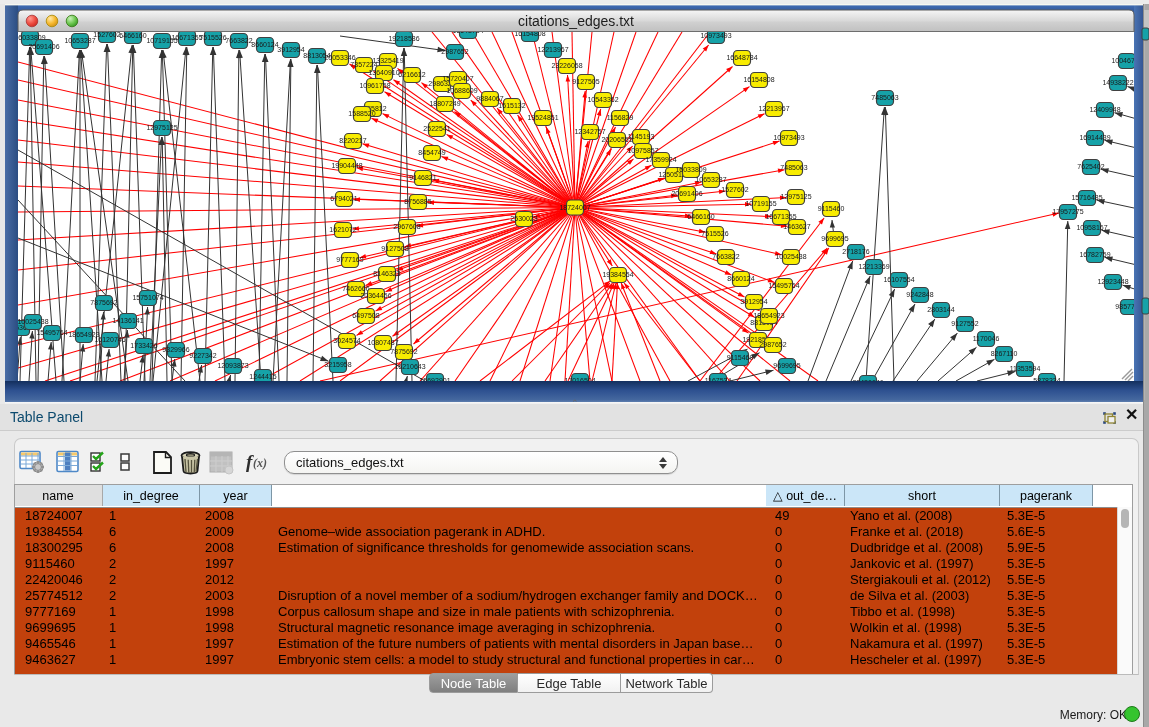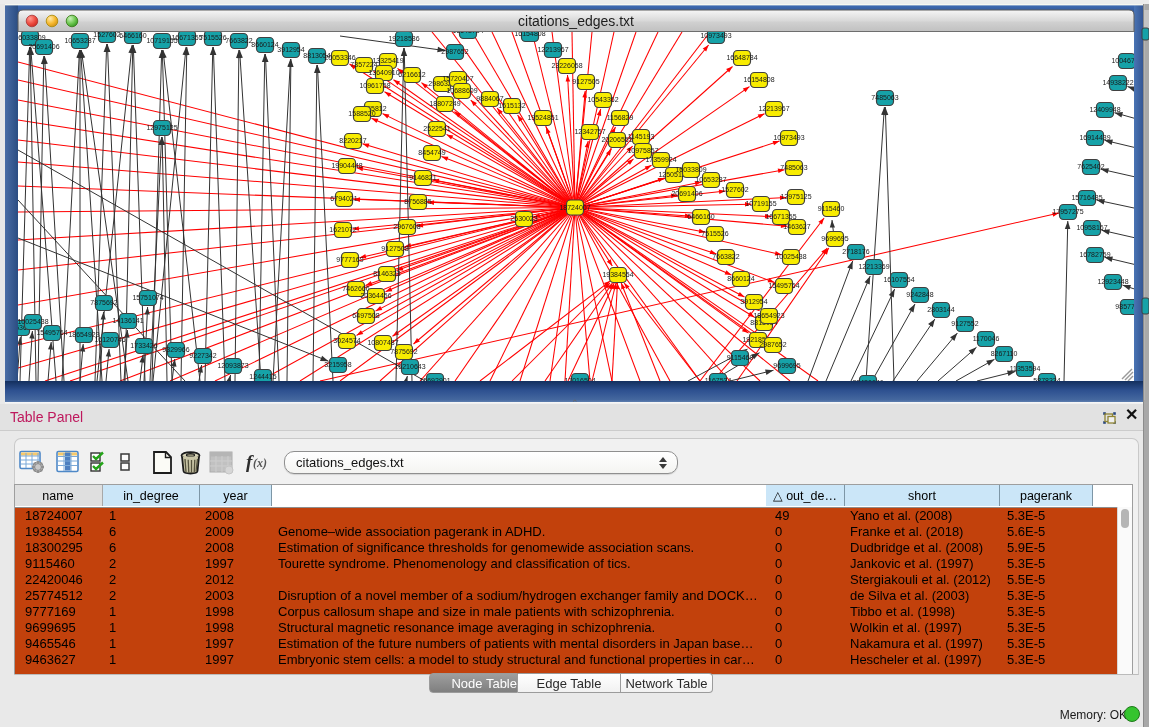--- a/index.html
+++ b/index.html
@@ -5,21 +5,21 @@
  font-family:"Liberation Sans",sans-serif;background:#e9e9e9;}
 #stage{position:relative;width:1149px;height:727px;}
 .re{stroke:#ff0000;stroke-width:1.05;}
 .bk{stroke:#333333;stroke-width:1.0;}
 
 #panel{position:absolute;left:0;top:400px;width:1149px;height:327px;background:#e9e9e9;}
 #panel-blue{position:absolute;left:5px;top:0;width:1138px;height:4px;
  background:linear-gradient(#4a6ba1 0%,#5f80b0 55%,#f6f6f6 60%,#ededed 100%);}
 #panel-hdr{position:absolute;left:0;top:4px;width:100%;height:26px;background:#e2e2e2;
  border-bottom:1px solid #cccccc;}
-#panel-hdr .t{position:absolute;left:10px;top:5px;font-size:14px;color:#be185d;}
+#panel-hdr .t{position:absolute;left:10px;top:5px;font-size:14px;color:#0c4a6e;}
 #float-ic{position:absolute;left:1102px;top:7px;}
 #close-ic{position:absolute;left:1125px;top:1px;font-size:16px;font-weight:bold;color:#111;}
 #cbox{position:absolute;left:14px;top:38px;width:1123px;height:235px;background:#f1f1f1;
  border:1px solid #c9c9c9;border-bottom-color:#bbb;border-radius:7px 7px 0 0;}
 #toolbar{position:absolute;left:-2px;top:11px;width:290px;height:26px;}
 #combo{position:absolute;left:269px;top:12px;width:392px;height:21px;
  background:linear-gradient(#ffffff,#f4f4f2);
  border:1px solid #8f8f8f;border-radius:10px;box-shadow:0 1px 1px rgba(0,0,0,.12);}
 #combo .up{position:absolute;right:10px;top:5px;width:0;height:0;
  border-left:4.5px solid transparent;border-right:4.5px solid transparent;
@@ -39,21 +39,21 @@
 .trow{position:relative;height:16px;}
 .cell{position:absolute;top:0;height:16px;line-height:16px;font-size:13px;color:#000;
  white-space:nowrap;}
 #vscroll{position:absolute;right:0px;top:22px;width:14px;height:167px;background:#fafafa;
  border-left:1px solid #d9d9d9;}
 #vthumb{position:absolute;left:2.5px;top:2px;width:8px;height:19px;background:#b5b5b5;border-radius:4px;}
 #tabs{position:absolute;left:429px;top:273px;height:20px;display:flex;font-size:13px;}
 .seg{height:20px;line-height:20px;text-align:center;border:1px solid #9b9b9b;border-left:none;
  background:linear-gradient(#ffffff,#f1f1f1);color:#2a2a2a;box-sizing:border-box;}
 .seg.sel{background:linear-gradient(#9e9e9e,#7f7f7f);color:#fff;}
-.seg:first-child{border-left:1px solid #9b9b9b;border-radius:4px 0 0 4px;text-align:right;}
+.seg:first-child{border-left:1px solid #9b9b9b;border-radius:4px 0 0 4px;}
 .seg:last-child{border-radius:0 4px 4px 0;}
 #mem{position:absolute;right:22px;top:308px;font-size:12px;color:#1a1a1a;}
 #memdot{position:absolute;right:9px;top:306px;width:14px;height:14px;border-radius:50%;
  background:#35c42f;border:1.5px solid #1e7a1a;}
 #edgeR{position:absolute;left:1143px;top:400px;width:6px;height:327px;
  background:#a8a8a8;border-left:1.4px solid #8c8c8c;box-sizing:border-box;}
 #grip{position:absolute;left:571px;top:-2px;color:#666;font-size:9px;}
 </style></head>
 <body>
 <div id="stage">
@@ -881,21 +881,20 @@
               <div class="cell" style="left:190px">2008</div>
               <div class="cell" style="left:263px">Estimation of significance thresholds for genomewide association scans.</div>
               <div class="cell" style="left:760px">0</div>
               <div class="cell" style="left:835px">Dudbridge et al. (2008)</div>
               <div class="cell" style="left:992px">5.9E-5</div>
             </div>
 <div class="trow">
               <div class="cell" style="left:10px">9115460</div>
               <div class="cell" style="left:94px">2</div>
               <div class="cell" style="left:190px">1997</div>
-              <div class="cell" style="left:263px">Tourette syndrome. Phenomenology and classification of tics.</div>
               <div class="cell" style="left:760px">0</div>
               <div class="cell" style="left:835px">Jankovic et al. (1997)</div>
               <div class="cell" style="left:992px">5.3E-5</div>
             </div>
 <div class="trow">
               <div class="cell" style="left:10px">22420046</div>
               <div class="cell" style="left:94px">2</div>
               <div class="cell" style="left:190px">2012</div>
               <div class="cell" style="left:760px">0</div>
               <div class="cell" style="left:835px">Stergiakouli et al. (2012)</div>
@@ -918,21 +917,21 @@
               <div class="cell" style="left:760px">0</div>
               <div class="cell" style="left:835px">Tibbo et al. (1998)</div>
               <div class="cell" style="left:992px">5.3E-5</div>
             </div>
 <div class="trow">
               <div class="cell" style="left:10px">9699695</div>
               <div class="cell" style="left:94px">1</div>
               <div class="cell" style="left:190px">1998</div>
               <div class="cell" style="left:263px">Structural magnetic resonance image averaging in schizophrenia.</div>
               <div class="cell" style="left:760px">0</div>
-              <div class="cell" style="left:835px">Wolkin et al. (1997)</div>
+              <div class="cell" style="left:835px">Wolkin et al. (1998)</div>
               <div class="cell" style="left:992px">5.3E-5</div>
             </div>
 <div class="trow">
               <div class="cell" style="left:10px">9465546</div>
               <div class="cell" style="left:94px">1</div>
               <div class="cell" style="left:190px">1997</div>
               <div class="cell" style="left:263px">Estimation of the future numbers of patients with mental disorders in Japan base…</div>
               <div class="cell" style="left:760px">0</div>
               <div class="cell" style="left:835px">Nakamura et al. (1997)</div>
               <div class="cell" style="left:992px">5.3E-5</div>

